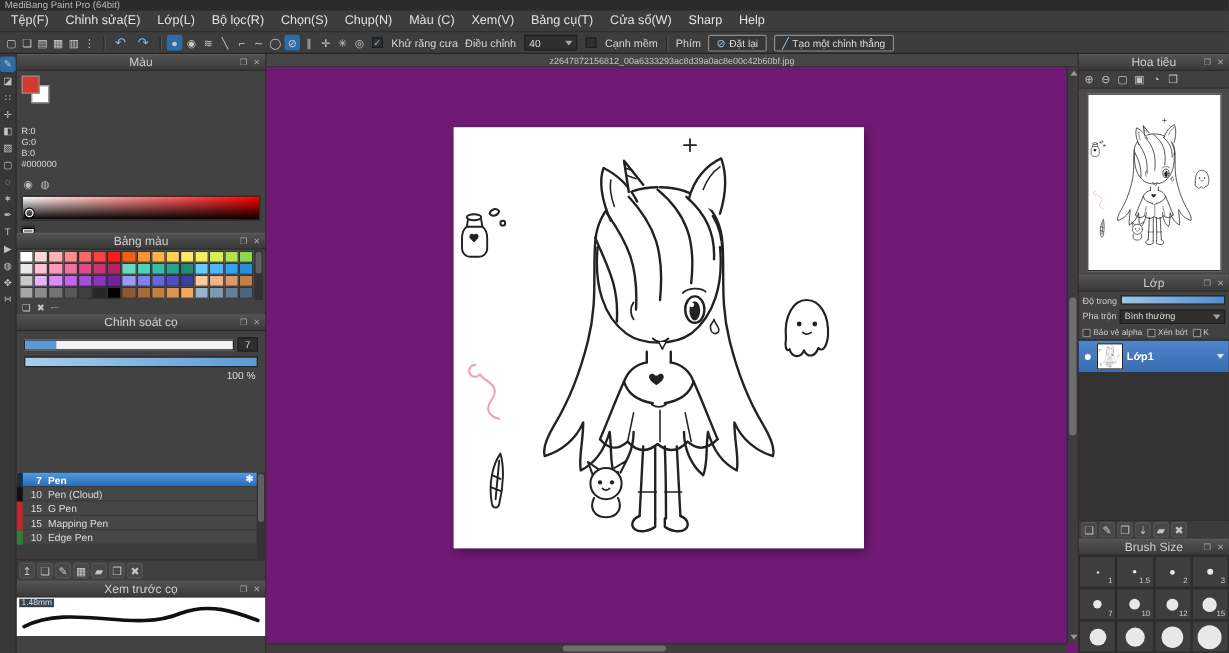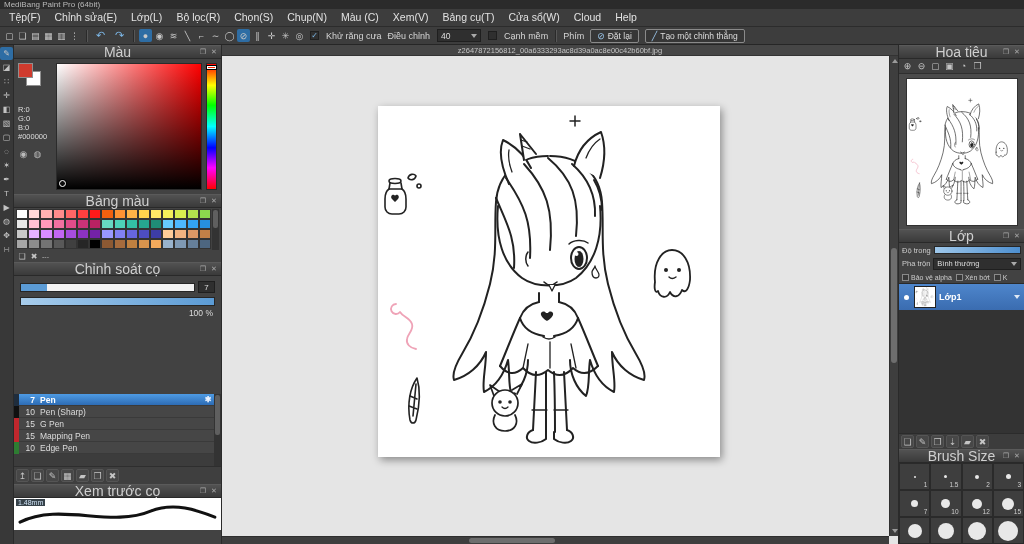--- a/index.html
+++ b/index.html
@@ -24,25 +24,25 @@
 
   
   .main { display:flex; height:499px; }
   .toolstrip { width:14px; background:#383838; border-right:1px solid #2a2a2a; display:flex; flex-direction:column; align-items:center; padding-top:2px; gap:1px; }
   .ts-tool { width:13px; height:13px; display:flex; align-items:center; justify-content:center; font-size:8px; color:#c2c2c2; border-radius:2px; }
 
   .leftcol { width:208px; background:#424242; border-right:1px solid #2a2a2a; display:flex; flex-direction:column; }
   .rightcol { width:126px; background:#424242; border-left:1px solid #2a2a2a; display:flex; flex-direction:column; }
 
   .phead { height:14px; background:linear-gradient(#525252,#3a3a3a); border-top:1px solid #5a5a5a; border-bottom:1px solid #292929; position:relative; display:flex; align-items:center; justify-content:flex-end; padding:0 3px; gap:3px; flex:none; }
-  .ph-title { position:absolute; left:0; right:0; text-align:center; font-size:14px; color:#cfcfcf; }
+  .ph-title { position:absolute; left:0; right:0; text-align:center; font-size:10px; color:#cfcfcf; }
   .ph-btn { font-size:7px; color:#a9a9a9; z-index:1; width:8px; text-align:center; }
 
   
-  .color-body { height:135px; padding:4px; display:flex; gap:4px; }
+  .color-body { height:135px; padding:4px; display:flex; gap:4px;flex-direction:column; }
   .cb-left { width:34px; display:flex; flex-direction:column; }
   .swatches { position:relative; height:26px; }
   .swatch { position:absolute; width:15px; height:15px; border:1px solid #909090; }
   .swatch.fg { top:0; left:0; z-index:2; }
   .swatch.bg { top:8px; left:8px; z-index:1; }
   .rgb-line { font-size:7.5px; color:#dedede; line-height:9px; }
   .hexline { font-size:7.5px; color:#dedede; line-height:10px; }
   .cb-icons { margin-top:6px; display:flex; gap:3px; }
   .cb-icon { width:11px; height:11px; font-size:9px; color:#bbb; display:flex; align-items:center; justify-content:center; }
   .sv-square { flex:1; position:relative; border:1px solid #2b2b2b;
@@ -85,21 +85,21 @@
   .bl-scroll .thumb { position:absolute; top:1px; left:1px; right:1px; height:55%; background:#5f5f5f; border-radius:2px; }
   .brush-footer { height:18px; display:flex; align-items:center; gap:2px; padding:0 2px; background:#3f3f3f; border-top:1px solid #2e2e2e; }
   .bf-icon { width:13px; height:13px; font-size:9px; color:#c5c5c5; display:flex; align-items:center; justify-content:center; border:1px solid #555; background:#474747; border-radius:2px; }
 
   
   .prev-body { height:32px; background:#fff; position:relative; overflow:hidden; }
   .prev-label { position:absolute; top:1px; left:2px; font-size:7px; color:#cfe2f5; background:#37424a; padding:0 2px; z-index:2; }
   .prev-body svg { position:absolute; inset:0; }
 
   
-  .canvasarea { flex:1; position:relative; background:#e5e5e5; overflow:hidden; }
+  .canvasarea { flex:1; position:relative; background:#701a75; overflow:hidden; }
   .doc-tab { height:11px; background:#464646; border-bottom:1px solid #333; text-align:center; font-size:7.5px; color:#c5c5c5; line-height:11px; overflow:hidden; white-space:nowrap; }
   .canvas { position:absolute; left:156px; top:61px; width:342px; height:351px; background:#fff; box-shadow:2px 3px 8px rgba(0,0,0,.4); }
   .canvas svg { width:100%; height:100%; display:block; }
   .vscroll { position:absolute; right:0; top:11px; bottom:8px; width:9px; background:#3e3e3e; border-left:1px solid #2e2e2e; }
   .vthumb { position:absolute; top:40%; height:24%; left:1px; right:1px; background:#6e6e6e; border-radius:3px; }
   .varr { position:absolute; left:2px; width:0; height:0; border-left:3px solid transparent; border-right:3px solid transparent; }
   .varr.up { top:3px; border-bottom:4px solid #9a9a9a; }
   .varr.down { bottom:3px; border-top:4px solid #9a9a9a; }
   .hscroll { position:absolute; left:0; right:9px; bottom:0; height:8px; background:#3e3e3e; border-top:1px solid #2e2e2e; }
   .hthumb { position:absolute; left:37%; width:13%; top:1px; bottom:1px; background:#6e6e6e; border-radius:3px; }
@@ -221,21 +221,21 @@
   <span class="menu-item">Tệp(F)</span>
       <span class="menu-item">Chỉnh sửa(E)</span>
       <span class="menu-item">Lớp(L)</span>
       <span class="menu-item">Bộ lọc(R)</span>
       <span class="menu-item">Chọn(S)</span>
       <span class="menu-item">Chụp(N)</span>
       <span class="menu-item">Màu (C)</span>
       <span class="menu-item">Xem(V)</span>
       <span class="menu-item">Bảng cụ(T)</span>
       <span class="menu-item">Cửa sổ(W)</span>
-      <span class="menu-item">Cloud</span>
+      <span class="menu-item">Sharp</span>
       <span class="menu-item">Help</span>
     </div>
 
   <div class="toolbar">
     <span style="display:flex">
 
     <span class="tb-icon">▢</span>
         <span class="tb-icon">❏</span>
         <span class="tb-icon">▤</span>
         <span class="tb-icon">▦</span>
@@ -454,21 +454,21 @@
                 <div class="brush-row selected">
                   <span class="chip" style="background: rgb(31, 45, 61);"></span>
                   <span class="bsize">7</span>
                   <span class="bname">Pen</span>
                   <span class="bgear">✱</span>
                 </div>
 
                 <div class="brush-row">
                   <span class="chip" style="background: rgb(16, 16, 16);"></span>
                   <span class="bsize">10</span>
-                  <span class="bname">Pen (Sharp)</span>
+                  <span class="bname">Pen (Cloud)</span>
                   <span class="bgear"></span>
                 </div>
 
                 <div class="brush-row">
                   <span class="chip" style="background: rgb(192, 39, 45);"></span>
                   <span class="bsize">15</span>
                   <span class="bname">G Pen</span>
                   <span class="bgear"></span>
                 </div>
 

